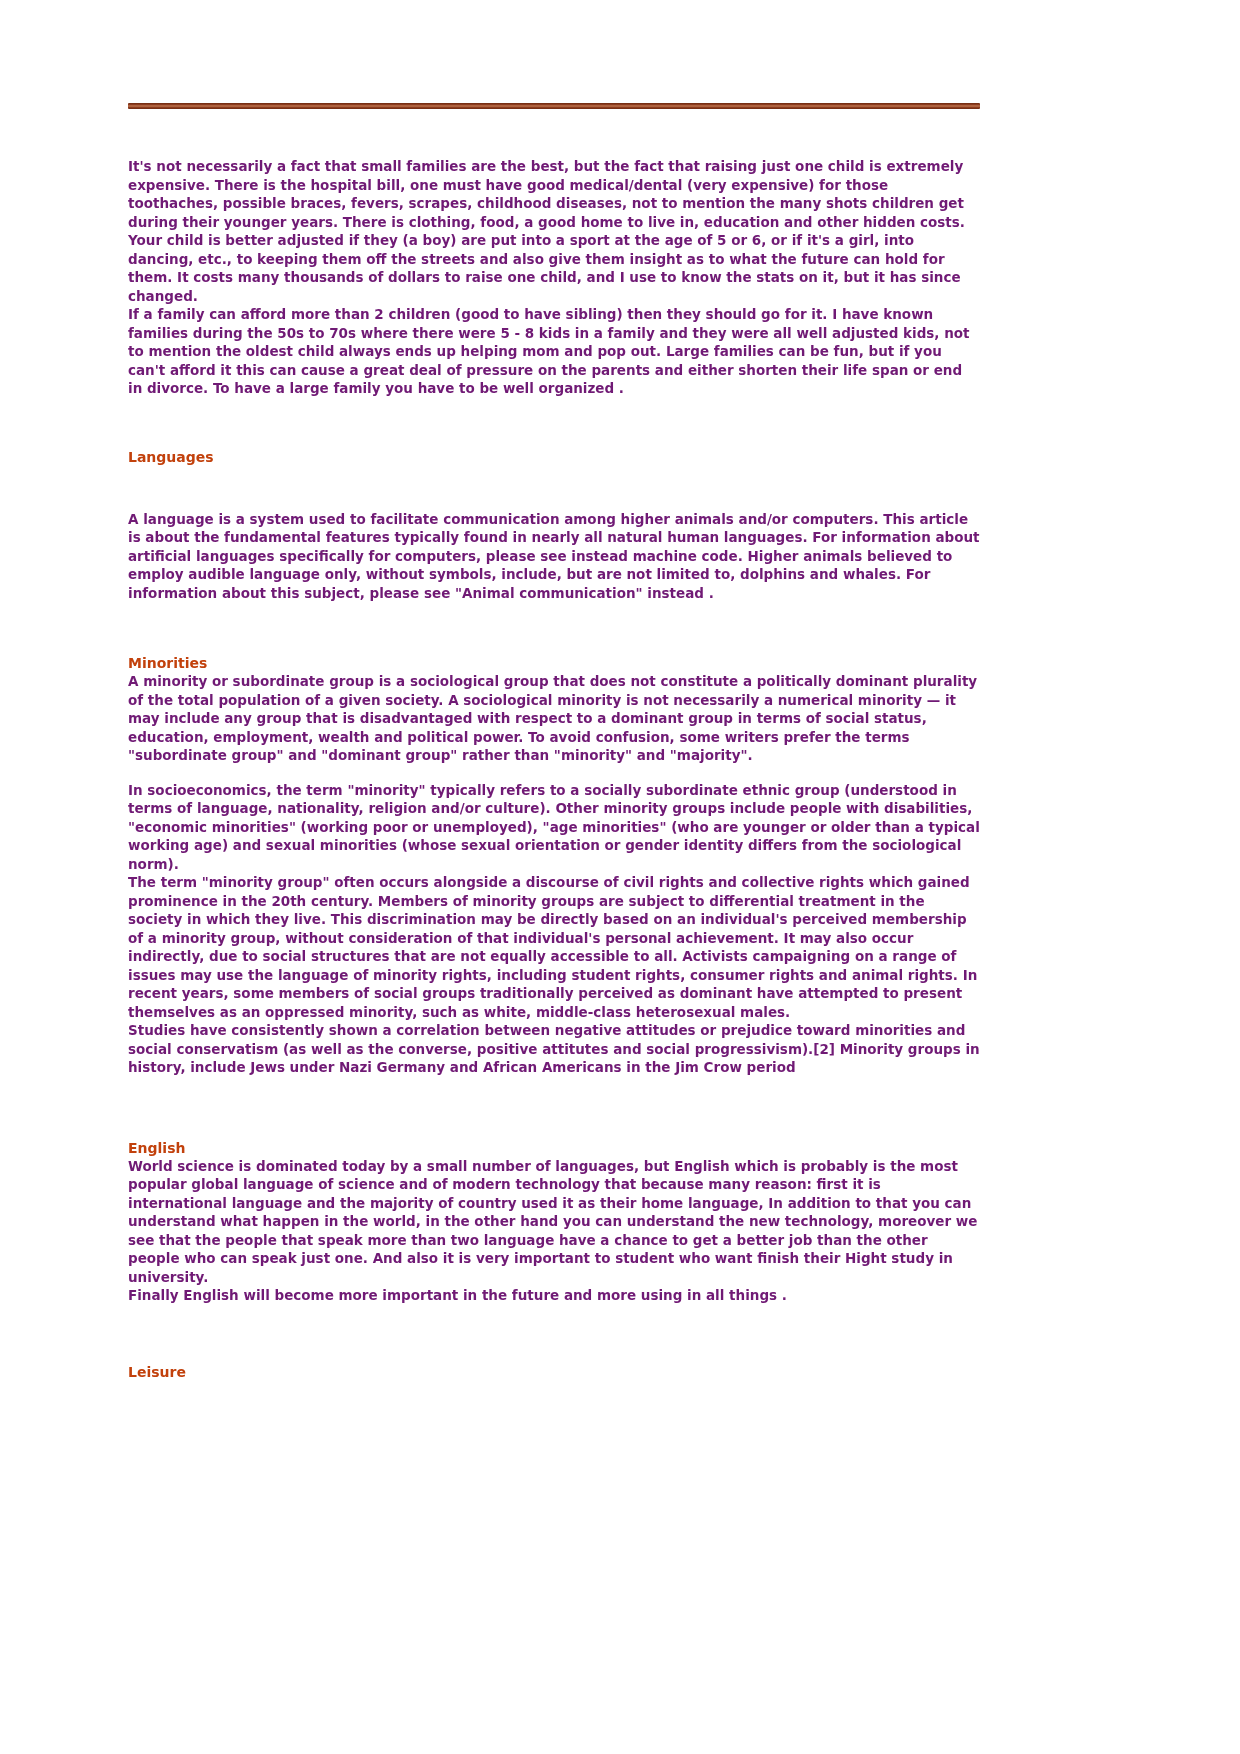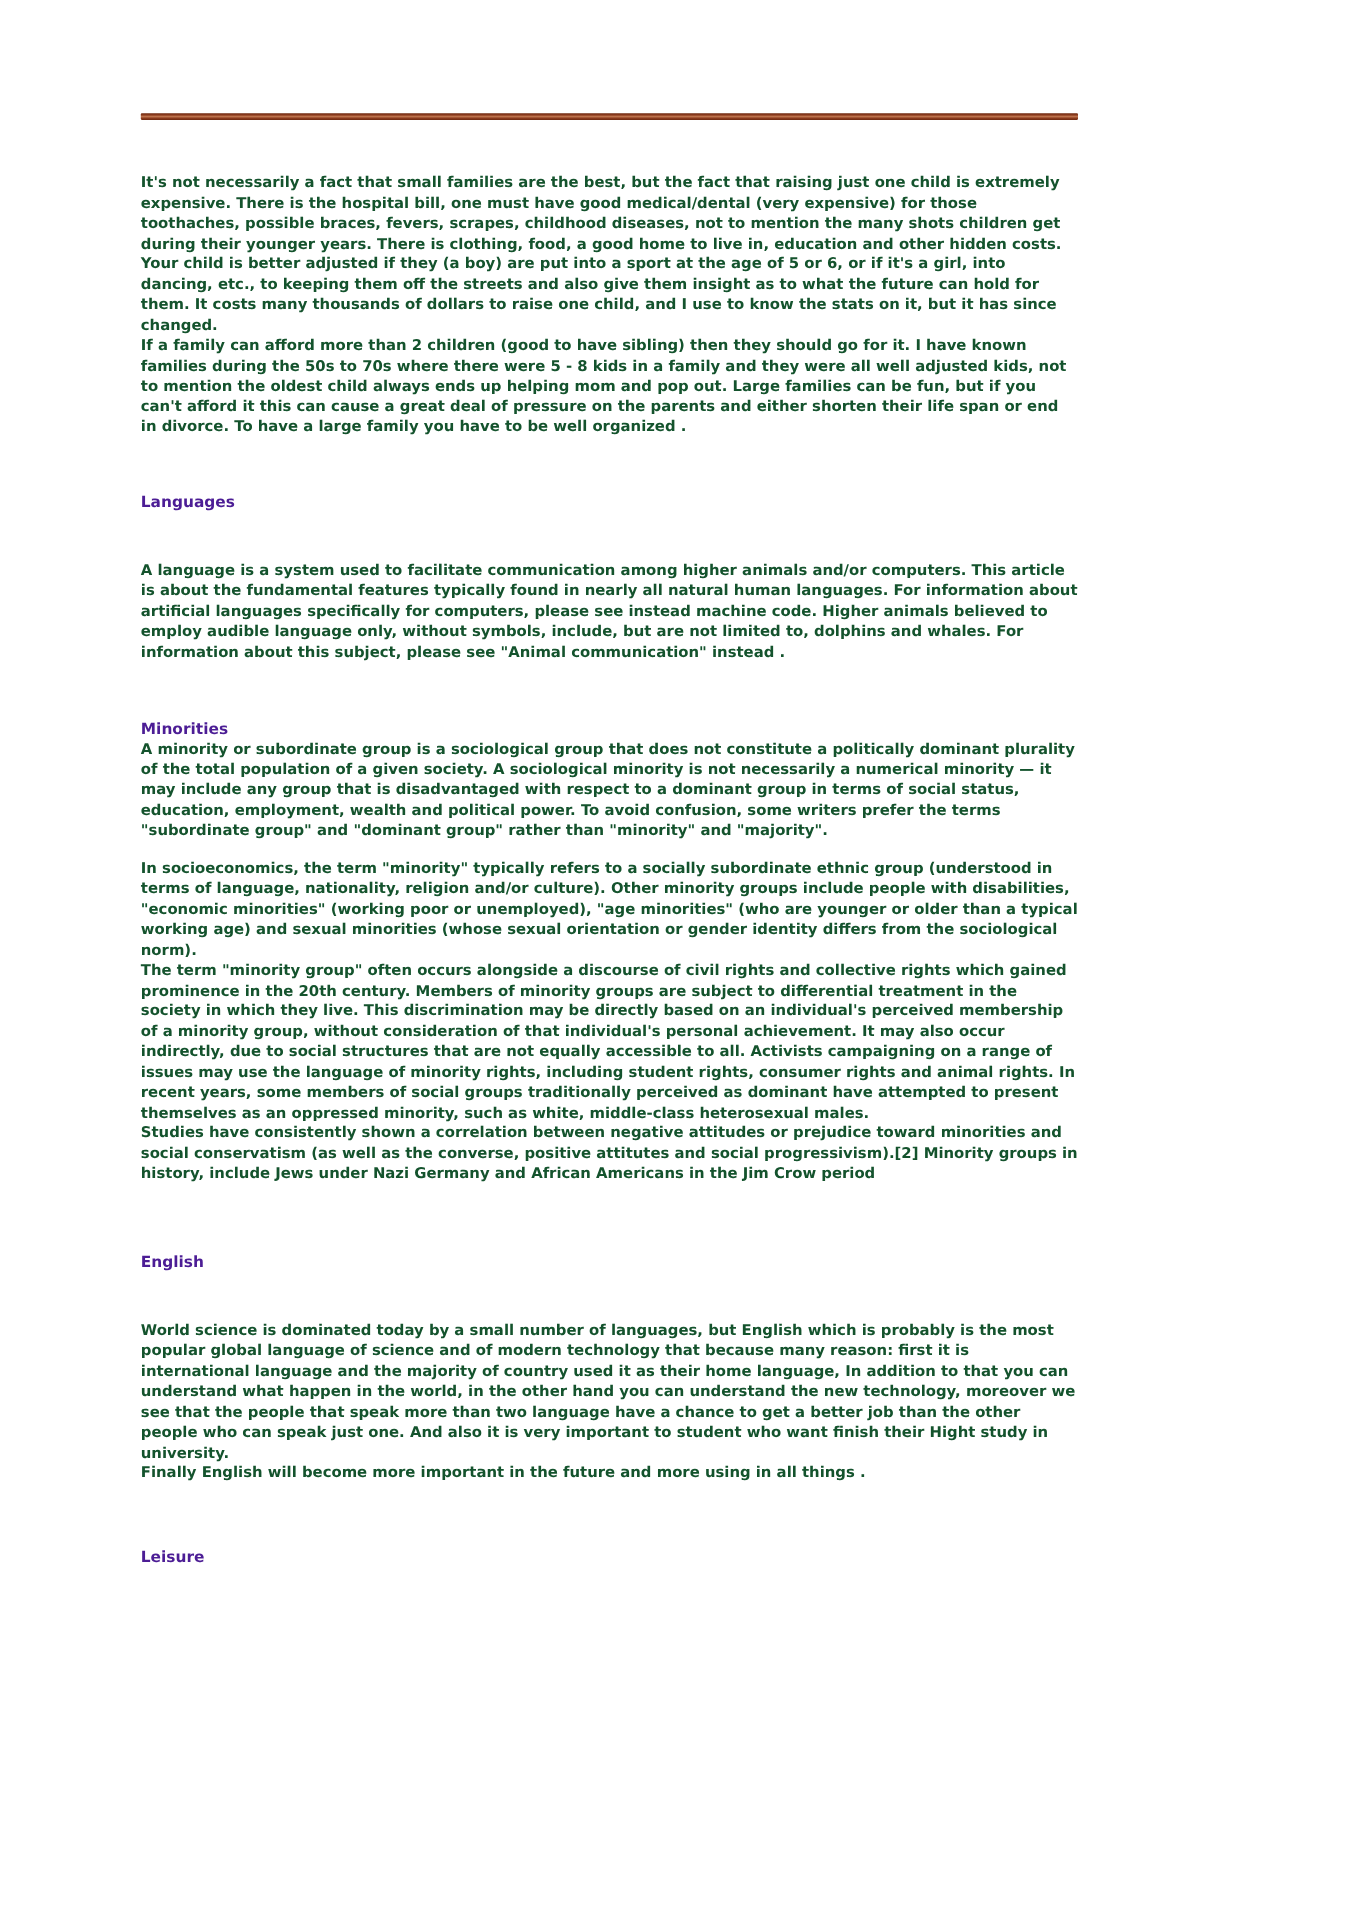--- a/index.html
+++ b/index.html
@@ -18,41 +18,41 @@
     padding-top: 103px;
   }
   .top-rule {
     height: 6px;
     width: 100%;
     border: 0;
     background: linear-gradient(to bottom, #6e2a10 0%, #8c3b1e 25%, #c0764f 50%, #8c3b1e 75%, #6e2a10 100%);
     border-radius: 1px;
   }
   .body-text {
-    color: #14532d;
+    color: #701a75;
     font-weight: bold;
     font-size: 13.5px;
     line-height: 18.5px;
     white-space: pre-line;
     margin: 0;
     text-align: left;
   }
   .intro {
     margin-top: 48px;
   }
   .section-heading {
-    color: #4c1d95;
+    color: #c2410c;
     font-weight: bold;
     font-size: 14px;
     line-height: 18px;
     margin: 0;
   }
   .heading-languages  { margin-top: 50px; margin-bottom: 44px; }
   .heading-minorities { margin-top: 52px; }
-  .heading-english    { margin-top: 62px; margin-bottom: 44px; }
+  .heading-english    { margin-top: 62px; }
   .heading-leisure    { margin-top: 58px; margin-bottom: 0; }
   .para-gap {
     margin-top: 16px;
   }
 </style>
 </head>
 <body>
 
 <div class="page">
 

